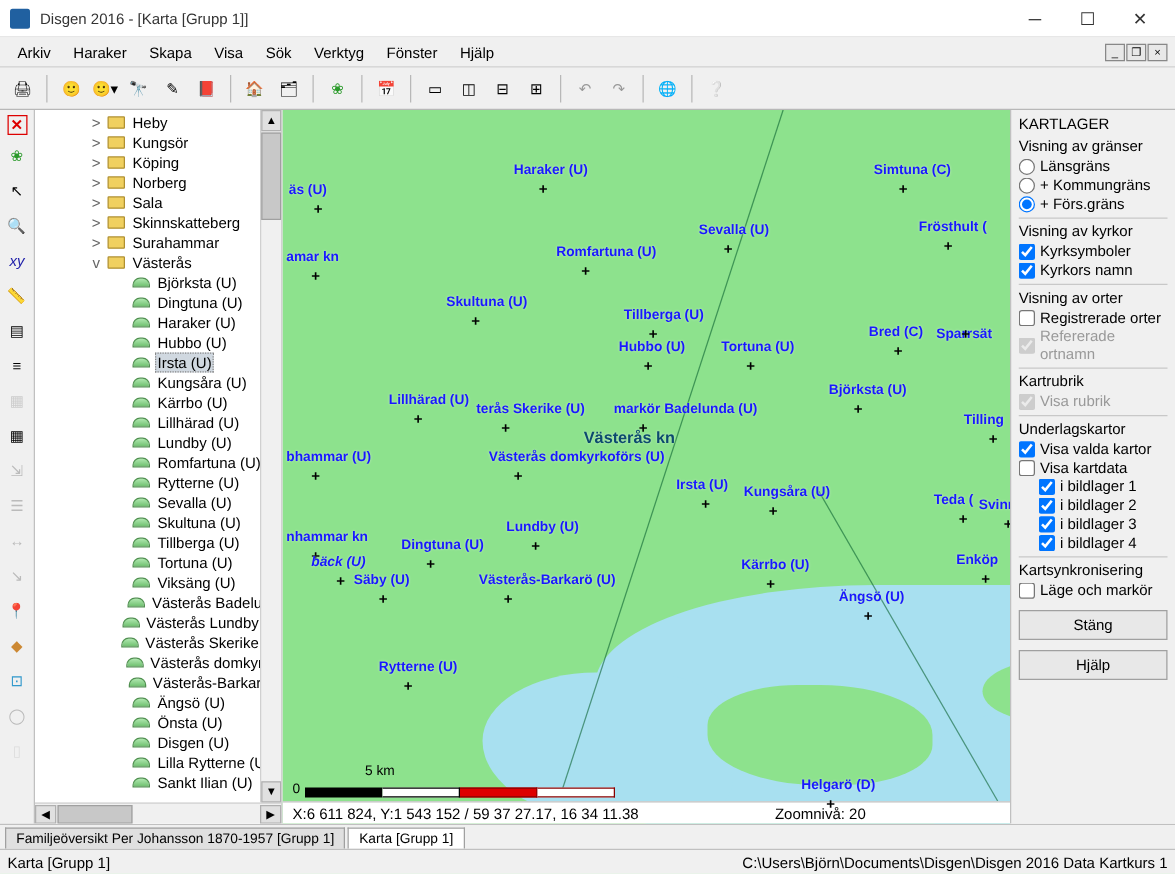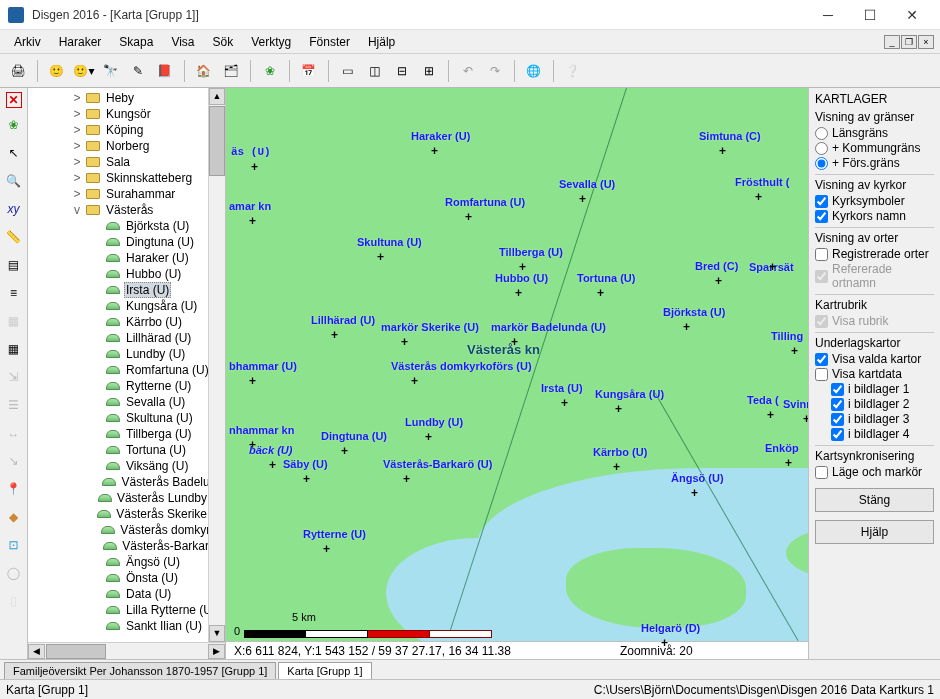--- a/index.html
+++ b/index.html
@@ -376,21 +376,21 @@
           <span class="tree-icon">
             <span class="church-ico"></span>
           </span>
           <span class="label">Önsta (U)</span>
         </div>
         <div class="tree-row">
           <span style="width:68px"></span>
           <span class="tree-icon">
             <span class="church-ico"></span>
           </span>
-          <span class="label">Data (U)</span>
+          <span class="label">Disgen (U)</span>
         </div>
         <div class="tree-row">
           <span style="width:68px"></span>
           <span class="tree-icon">
             <span class="church-ico"></span>
           </span>
           <span class="label">Lilla Rytterne (U)</span>
         </div>
         <div class="tree-row">
           <span style="width:68px"></span>
@@ -436,21 +436,21 @@
       </div>
 
       <div class="map-status">
         <span>X:6 611 824, Y:1 543 152 / 59 37 27.17, 16 34 11.38</span>
         <span class="zoom">Zoomnivå: 20</span>
       </div>
     <div class="map-label" style="left: 185px; top: 42px;">Haraker (U)</div>
         <div class="map-cross" style="left: 205px; top: 56px;">+</div>
         <div class="map-label" style="left: 473px; top: 42px;">Simtuna (C)</div>
         <div class="map-cross" style="left: 493px; top: 56px;">+</div>
-        <div class="map-label" style="left: 5px; top: 58px; font-family: Liberation Mono, monospace;">äs (U)</div>
+        <div class="map-label" style="left: 5px; top: 58px;">äs (U)</div>
         <div class="map-cross" style="left: 25px; top: 72px;">+</div>
         <div class="map-label" style="left: 509px; top: 88px;">Frösthult (</div>
         <div class="map-cross" style="left: 529px; top: 102px;">+</div>
         <div class="map-label" style="left: 3px; top: 112px;">amar kn</div>
         <div class="map-cross" style="left: 23px; top: 126px;">+</div>
         <div class="map-label" style="left: 333px; top: 90px;">Sevalla (U)</div>
         <div class="map-cross" style="left: 353px; top: 104px;">+</div>
         <div class="map-label" style="left: 219px; top: 108px;">Romfartuna (U)</div>
         <div class="map-cross" style="left: 239px; top: 122px;">+</div>
         <div class="map-label" style="left: 131px; top: 148px;">Skultuna (U)</div>
@@ -462,21 +462,21 @@
         <div class="map-label" style="left: 523px; top: 173px;">Sparrsät</div>
         <div class="map-cross" style="left: 543px; top: 172px;">+</div>
         <div class="map-label" style="left: 269px; top: 184px;">Hubbo (U)</div>
         <div class="map-cross" style="left: 289px; top: 198px;">+</div>
         <div class="map-label" style="left: 351px; top: 184px;">Tortuna (U)</div>
         <div class="map-cross" style="left: 371px; top: 198px;">+</div>
         <div class="map-label" style="left: 437px; top: 218px;">Björksta (U)</div>
         <div class="map-cross" style="left: 457px; top: 232px;">+</div>
         <div class="map-label" style="left: 85px; top: 226px;">Lillhärad (U)</div>
         <div class="map-cross" style="left: 105px; top: 240px;">+</div>
-        <div class="map-label" style="left: 155px; top: 233px;">markör Skerike (U)</div>
+        <div class="map-label" style="left: 155px; top: 233px;">terås Skerike (U)</div>
         <div class="map-cross" style="left: 175px; top: 247px;">+</div>
         <div class="map-label" style="left: 265px; top: 233px;">markör Badelunda (U)</div>
         <div class="map-cross" style="left: 285px; top: 247px;">+</div>
         <div class="map-label" style="left: 545px; top: 242px;">Tilling</div>
         <div class="map-cross" style="left: 565px; top: 256px;">+</div>
         <div class="map-label" style="left: 165px; top: 272px;">Västerås domkyrkoförs (U)</div>
         <div class="map-cross" style="left: 185px; top: 286px;">+</div>
         <div class="map-label" style="left: 3px; top: 272px;">bhammar (U)</div>
         <div class="map-cross" style="left: 23px; top: 286px;">+</div>
         <div class="map-label" style="left: 315px; top: 294px;">Irsta (U)</div>

